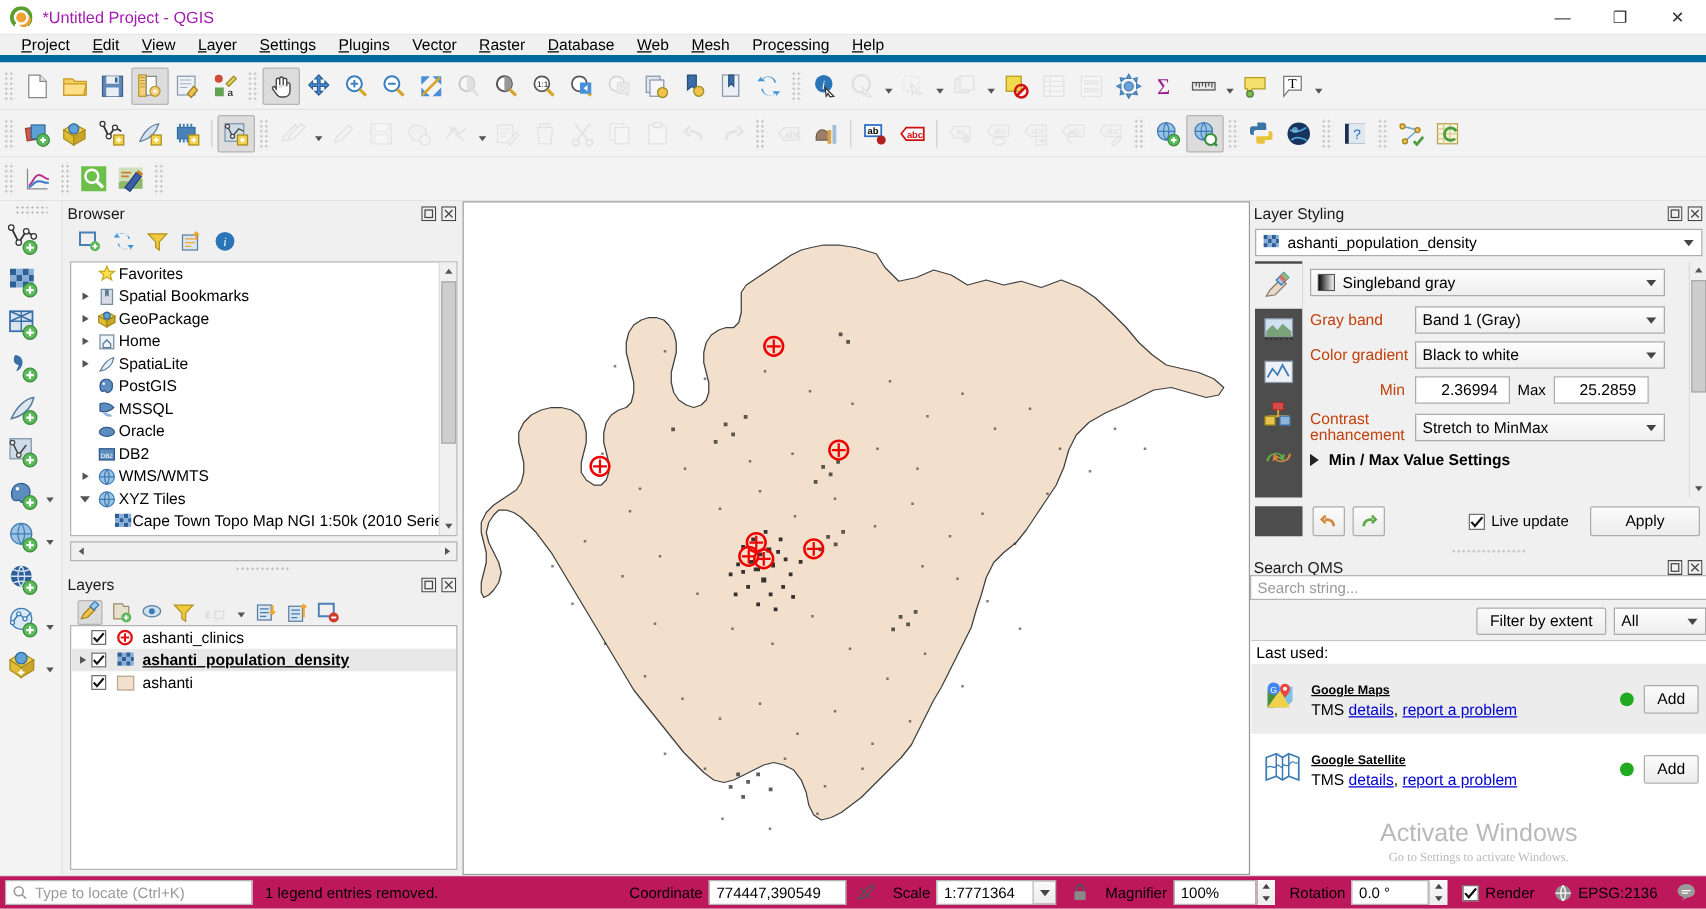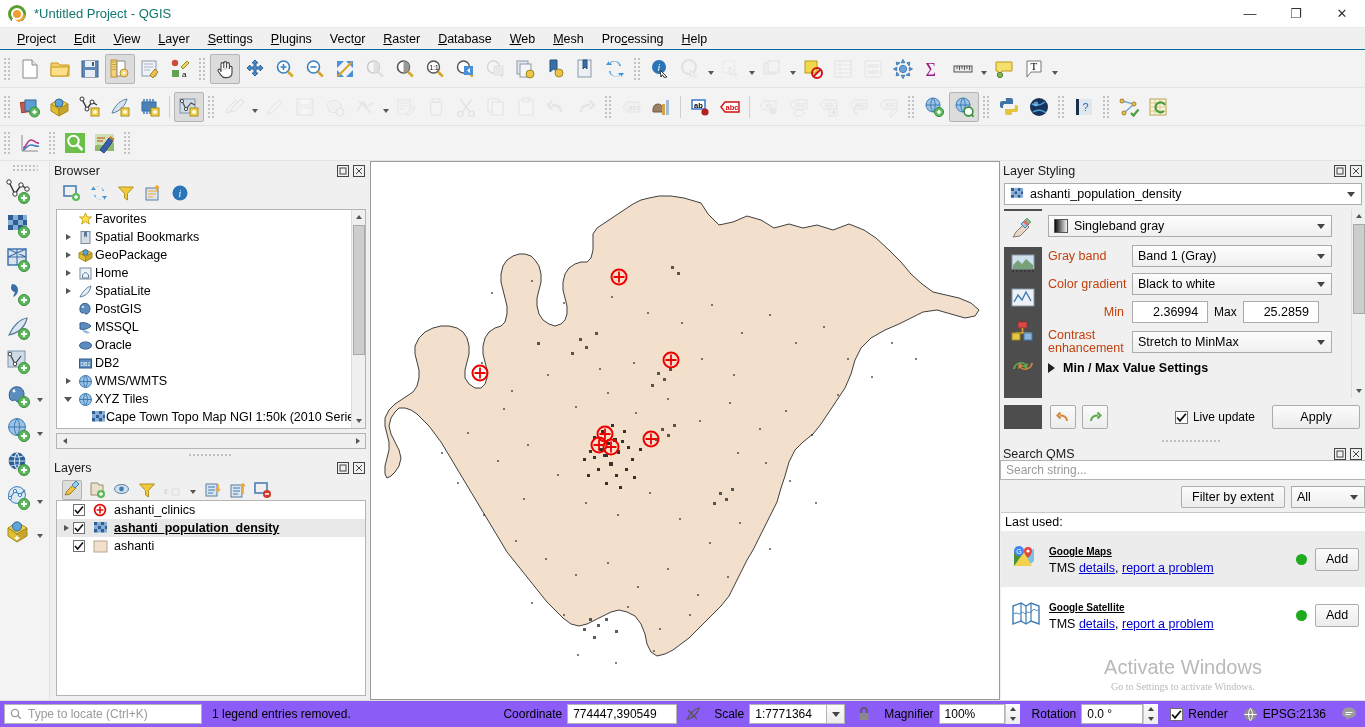--- a/index.html
+++ b/index.html
@@ -26,28 +26,28 @@
     position:relative;
   }
   .titlebar .qgis-logo::after{
     content:""; position:absolute; left:3px; top:3px; width:12px; height:12px;
     border-radius:50%; background:#fff;
   }
   .titlebar .qgis-logo::before{
     content:""; position:absolute; left:5px; top:5px; width:8px; height:8px;
     border-radius:50%; background:#f0a030; z-index:2;
   }
-  .titlebar .title { font-size:13px; color:#0f766e; }
+  .titlebar .title { font-size:13px; color:#a21caf; }
   .win-btns { margin-left:auto; display:flex; height:28px; }
   .win-btn { width:46px; height:28px; display:flex; align-items:center; justify-content:center;
              color:#333; font-size:13px; }
 
   
   .menubar { height:22px; background:#f0f0f0; display:flex; align-items:center;
-             padding-left:8px; border-bottom:1px solid #0369a1; }
+             padding-left:8px; border-bottom:6px solid #0369a1; }
   .menu-item { padding:2px 9px; font-size:12.5px; color:#000; }
   .menu-item u { text-decoration:underline; }
 
   
   .toolbar { height:38px; background:#f3f3f3; display:flex; align-items:center;
              border-bottom:1px solid #e3e3e3; }
   .toolbar.tb3 { height:35px; }
   .grip { width:9px; height:26px; margin:0 3px;
           background-image:radial-gradient(#b9b9b9 38%, transparent 40%);
           background-size:4px 4px; background-position:0 1px; opacity:.85; }
@@ -171,21 +171,21 @@
   .qms-sub { font-size:12.5px; margin-top:3px; }
   .qms-sub a { color:#0000d0; text-decoration:underline; }
   .dot { width:11px;height:11px;border-radius:50%;background:#1faa1f;margin-right:8px;flex:none; }
   .watermark { position:absolute; left:0; right:0; bottom:8px; text-align:center; color:#b9b9b9;
                pointer-events:none; }
   .watermark .w1 { font-size:20px; }
   .watermark .w2 { font-size:10px; margin-top:2px;font-family:Liberation Serif, serif; }
 
   
   .statusbar { position:absolute; left:0; bottom:0; width:1365px; height:27px;
-               background:#8b5cf6; border-top:1px solid #dcdcdc; display:flex; align-items:center;
+               background:#be185d; border-top:1px solid #dcdcdc; display:flex; align-items:center;
                padding:0 4px; font-size:12px; }
   .locate { width:198px; height:20px; background:#fff; border:1px solid #b4b4b4; display:flex;
             align-items:center; padding:0 5px; color:#9a9a9a; }
   .sb-txt { margin-left:10px; }
   .sb-field { height:20px; background:#fff; border:1px solid #b4b4b4; display:flex;
               align-items:center; padding:0 5px; }
   .spin { width:15px; height:20px; border-left:1px solid #c8c8c8; display:flex; flex-direction:column;
           background:linear-gradient(#fbfbfb,#ececec); }
   .spin i { flex:1; display:flex; align-items:center; justify-content:center; }
   .spin i::before { content:""; width:0;height:0;border-left:3px solid transparent;

